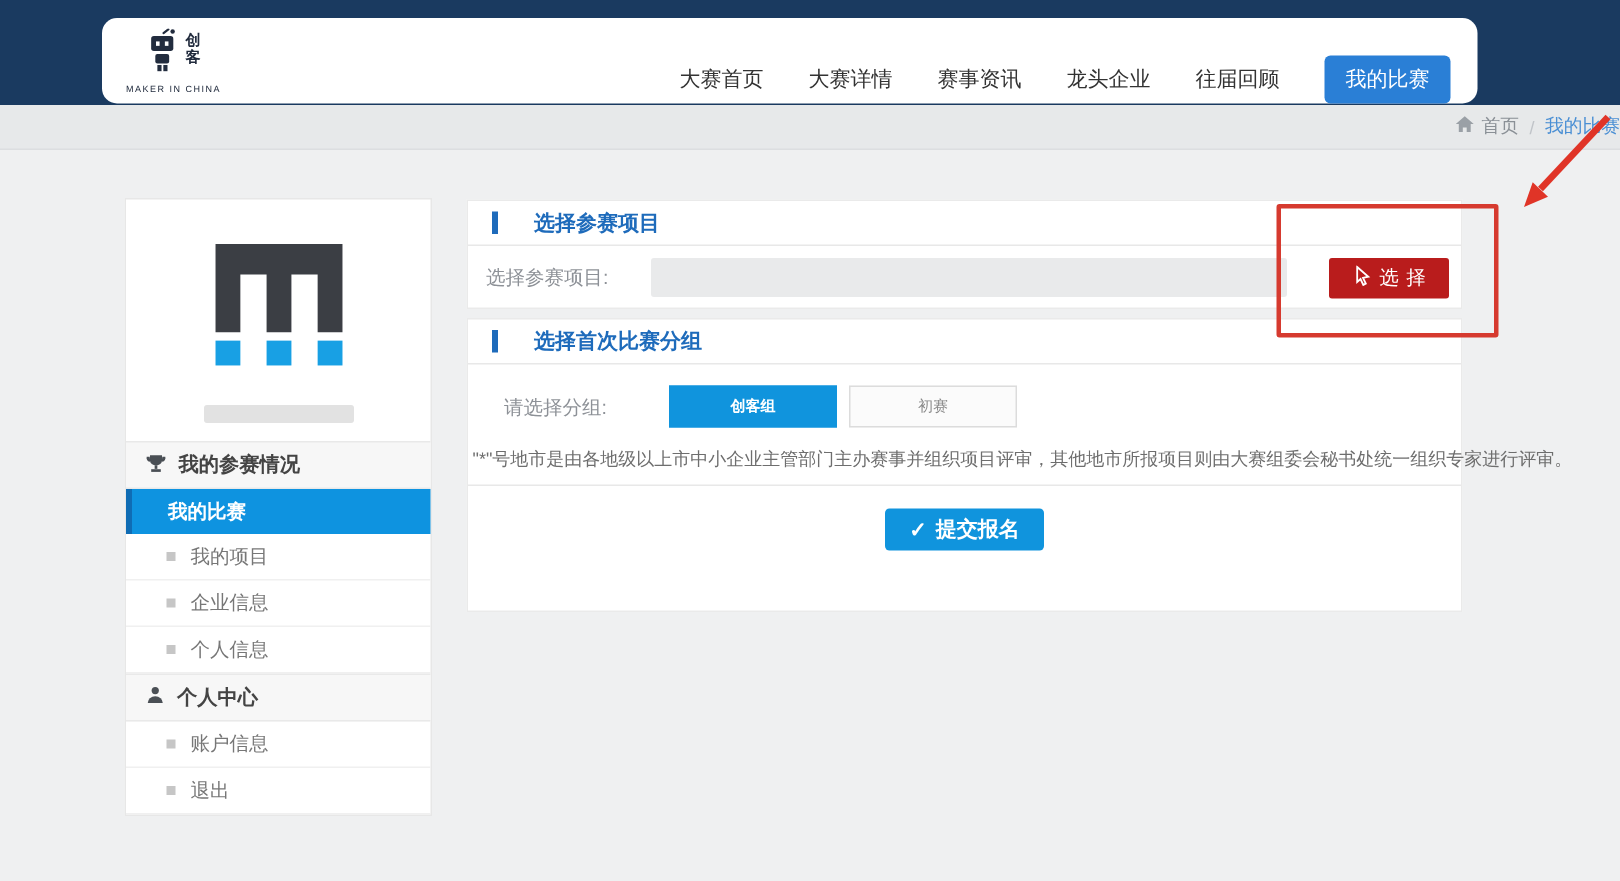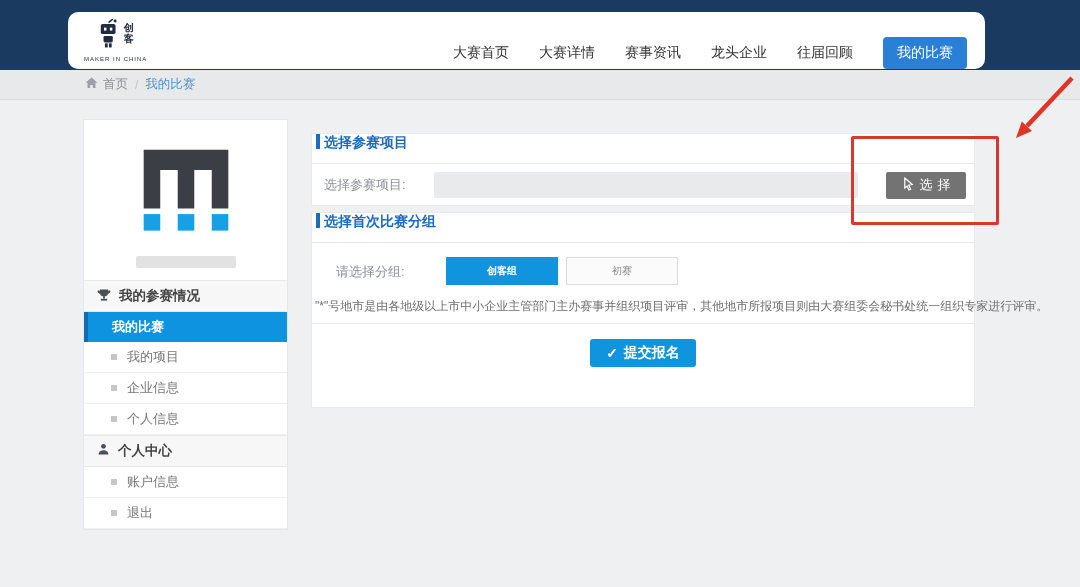--- a/index.html
+++ b/index.html
@@ -15,50 +15,50 @@
   .logo-row { display:flex; align-items:flex-start; gap:2px; }
   .logo-chars { font-size:10px; font-weight:bold; color:#222c3e; line-height:11px; padding-top:3px; }
   .logo-caption { font-size:6px; letter-spacing:1px; color:#222c3e; margin-top:2px; white-space:nowrap; }
   nav.menu { margin-left:auto; display:flex; align-items:center; gap:30px;margin-top:24px; }
   .nav-item { font-size:14px; color:#333; cursor:pointer; white-space:nowrap; }
   .nav-pill { background:#2a7fd6; color:#fff; font-size:14px; padding:7px 14px; border-radius:4px;
               border:none; cursor:pointer; white-space:nowrap; }
 
   
   .crumb-strip { position:absolute; left:0; top:70px; width:1080px; height:30px; background:#e7e9ea;
-                 border-bottom:1px solid #dcdee0; display:flex; align-items:center; padding-left:85px; }
+                 border-bottom:1px solid #dcdee0; display:flex; align-items:center; padding-left:85px;justify-content:flex-end; }
   .crumb-strip .sep { color:#c0c4c8; font-size:12px; margin:0 7px; }
   .crumb-home { display:flex; align-items:center; gap:5px; color:#8a9096; font-size:12.5px; cursor:pointer; }
   .crumb-current { color:#4a8fd4; font-size:12.5px; cursor:pointer; }
 
   
-  .sidebar { position:absolute; left:83px; top:119px; width:205px; background:#fff; border:1px solid #e7e7e7; }
+  .sidebar { position:absolute; left:83px; top:132px; width:205px; background:#fff; border:1px solid #e7e7e7; }
   .logo-box { padding-top:26px; text-align:center; }
   .redacted { width:100px; height:12px; background:#e2e2e2; border-radius:2px; margin:14px auto 12px; }
   .side-header { height:32px; background:#f7f7f7; border-top:1px solid #e9e9e9; border-bottom:1px solid #e9e9e9;
                  display:flex; align-items:center; gap:8px; padding-left:13px;
                  font-size:13.5px; font-weight:bold; color:#444; }
   .side-item { height:31px; display:flex; align-items:center; padding-left:27px; font-size:13px; color:#777;
                border-bottom:1px solid #f0f0f0; cursor:pointer; }
   .side-item .bullet { width:6px; height:6px; background:#c6c6c6; margin-right:10px; }
   .side-item.active { height:30px; background:#0e93e0; color:#fff; font-weight:bold;
                       border-left:4px solid #0f6cb4; border-bottom:none; padding-left:24px; }
 
   
   .card { position:absolute; background:#fff; border:1px solid #eaeaea; }
   .card1 { left:311px; top:133px; width:664px; height:73px; }
   .card2 { left:311px; top:212px; width:664px; height:196px; }
-  .card-header { height:30px; border-bottom:1px solid #e8e8e8; display:flex; align-items:flex-start; gap:4px; padding-left:4px; }
+  .card-header { height:30px; border-bottom:1px solid #e8e8e8; display:flex; align-items:center; gap:24px; padding-left:16px; }
   .blue-bar { width:4px; height:15px; background:#1e6bbb; }
   .card-title { color:#1e6bbb; font-weight:bold; font-size:14px; }
 
   .field-row { height:42px; display:flex; align-items:center; padding:0 8px 0 12px; }
   .field-label { width:110px; color:#8d9197; font-size:13px; }
   .field-input { width:424px; height:26px; background:#e9eaeb; border:none; border-radius:2px; }
-  .select-btn { margin-left:auto; width:80px; height:27px; background:#737373; color:#fff; border:none; border-radius:2px;
+  .select-btn { margin-left:auto; width:80px; height:27px; background:#b91c1c; color:#fff; border:none; border-radius:2px;
                 display:flex; align-items:center; justify-content:center; gap:5px; font-size:13px; cursor:pointer; }
   .select-btn .lbl { letter-spacing:5px; margin-right:-5px; }
 
   .group-row { display:flex; padding:14px 12px 0 24px; }
   .group-label { width:110px; color:#8d9197; font-size:13px; padding-top:6px; }
   .group-btns { display:grid; grid-template-columns:112px 112px; gap:21px 8px; }
   .group-btn { height:28px; font-size:10px; background:#fbfbfb; border:1px solid #dcdcdc; color:#888; cursor:pointer; }
   .group-btn.active { background:#1094dd; border-color:#1094dd; color:#fff; font-weight:bold; }
   .note { margin-top:13px; padding:0 3px; font-size:12px; color:#6e6e6e; white-space:nowrap; }
   .divider { margin-top:8px; border-top:1px solid #e8e8e8; }

